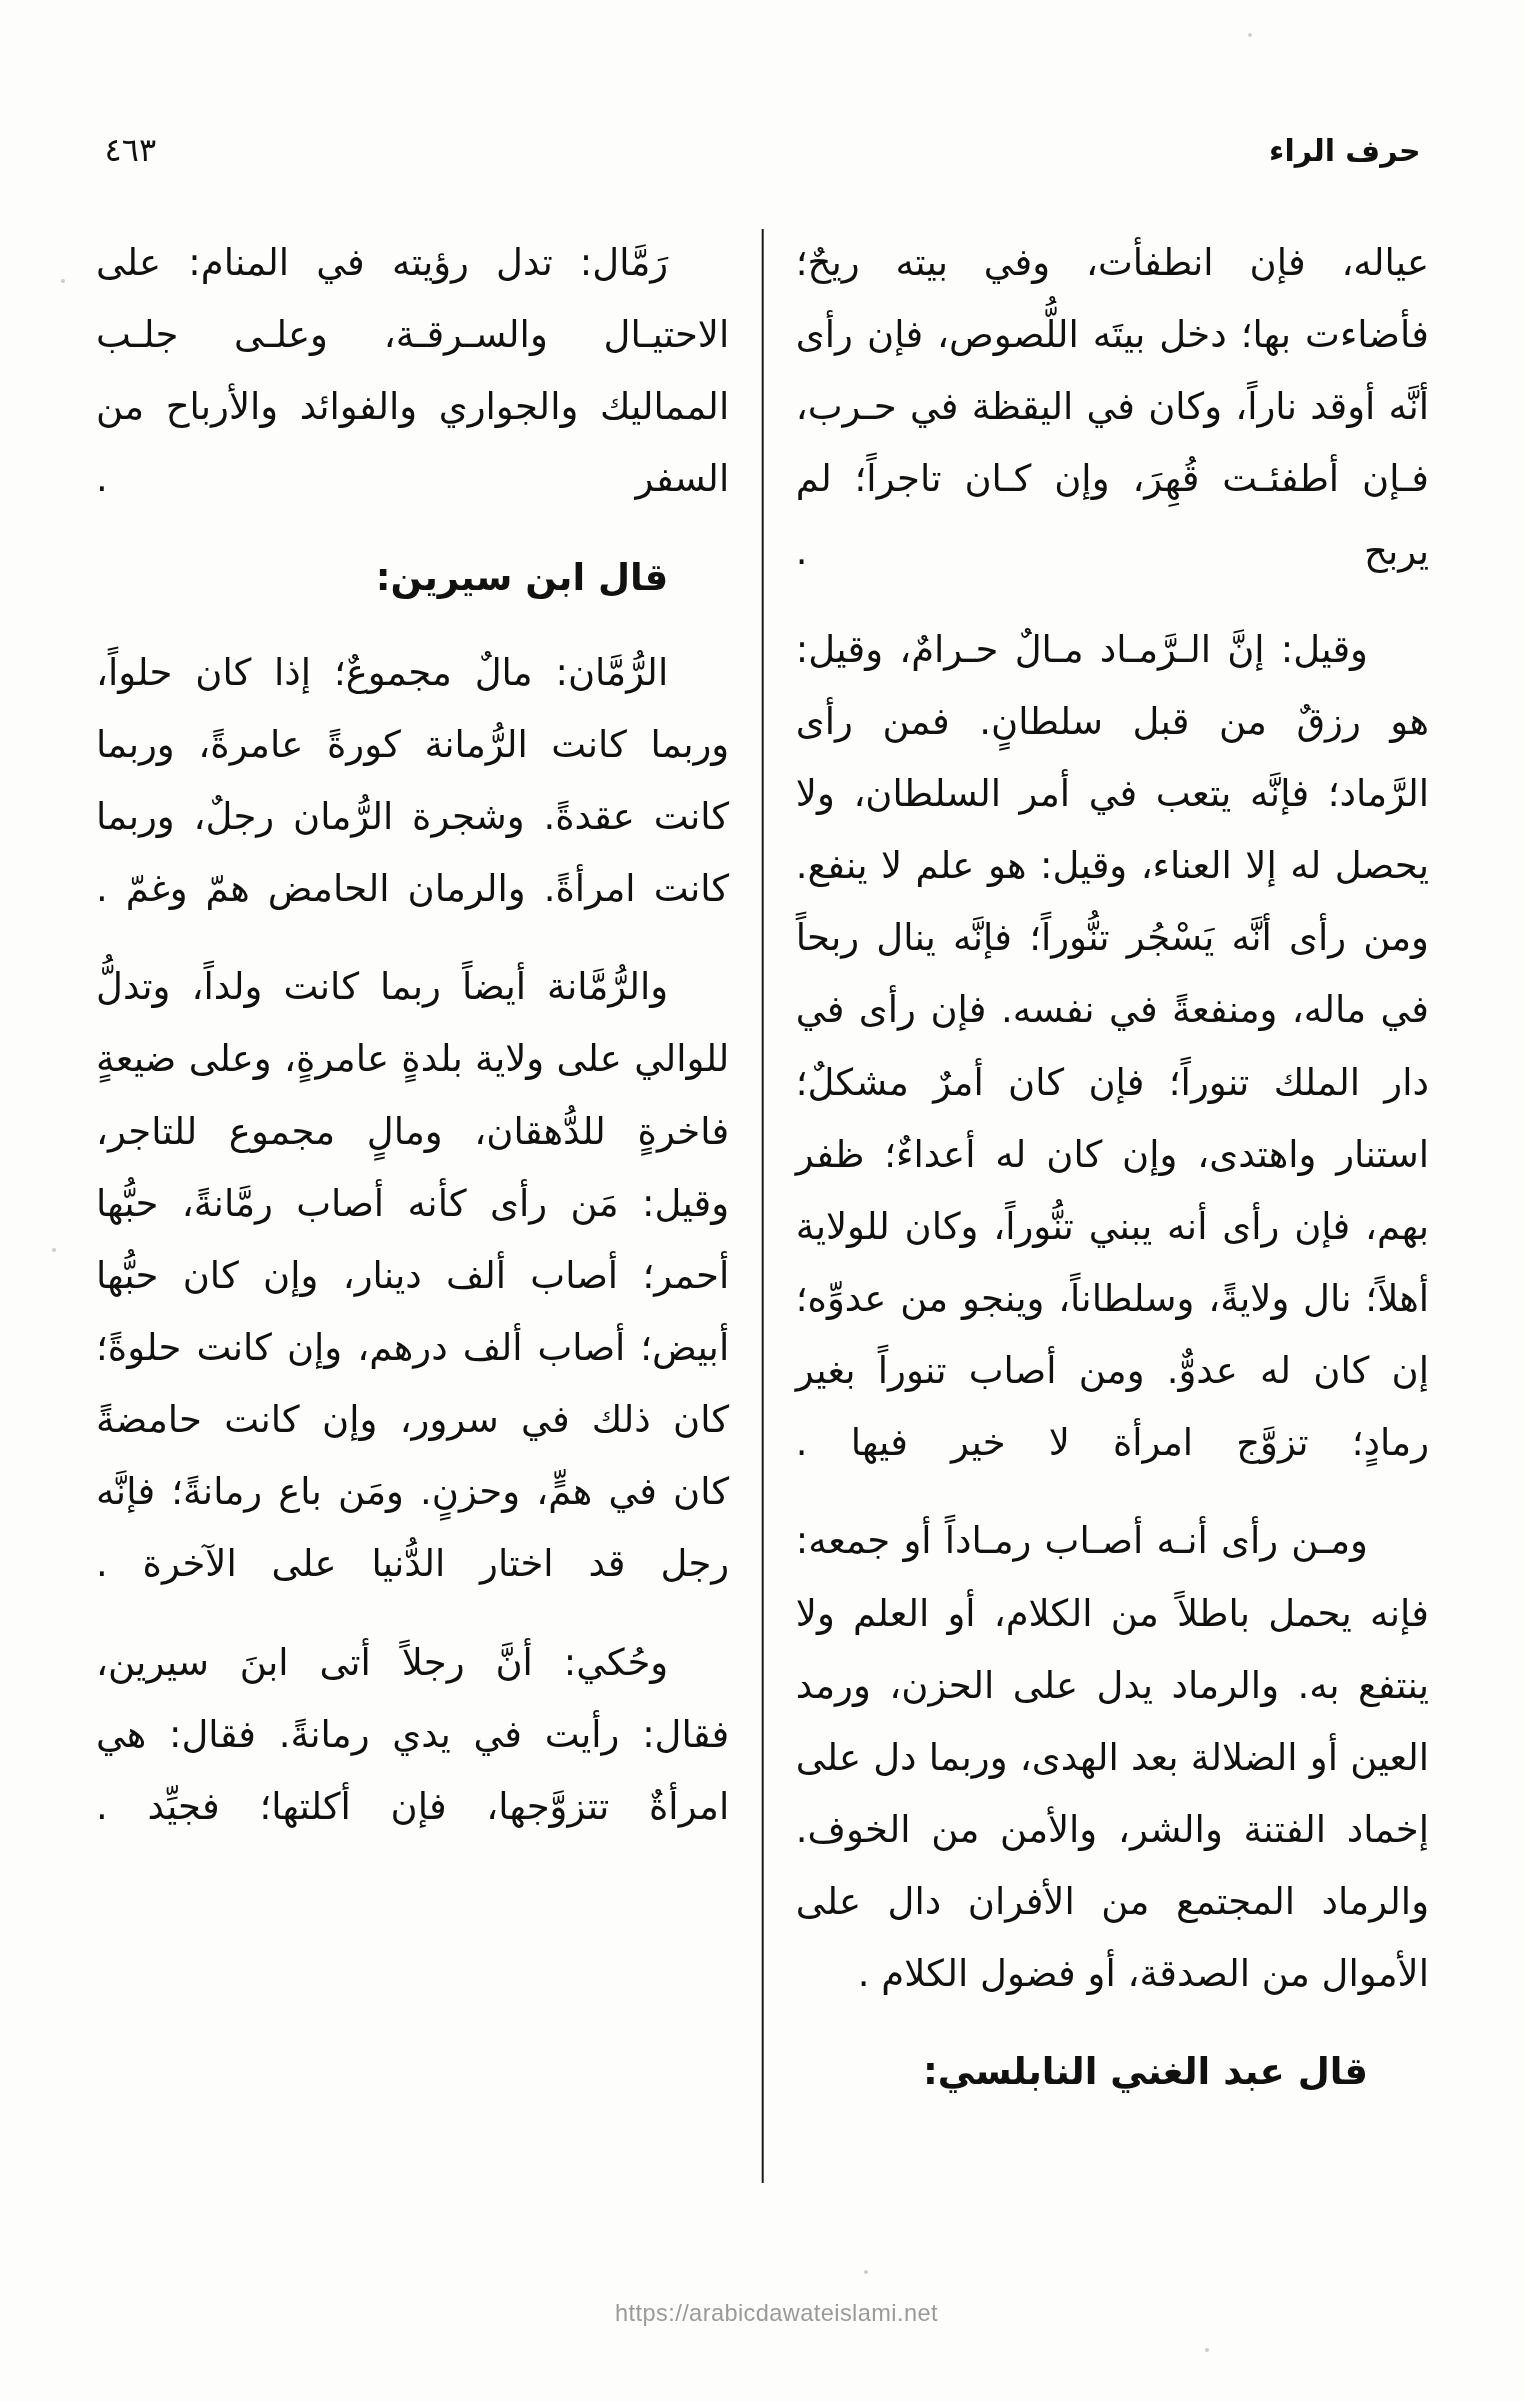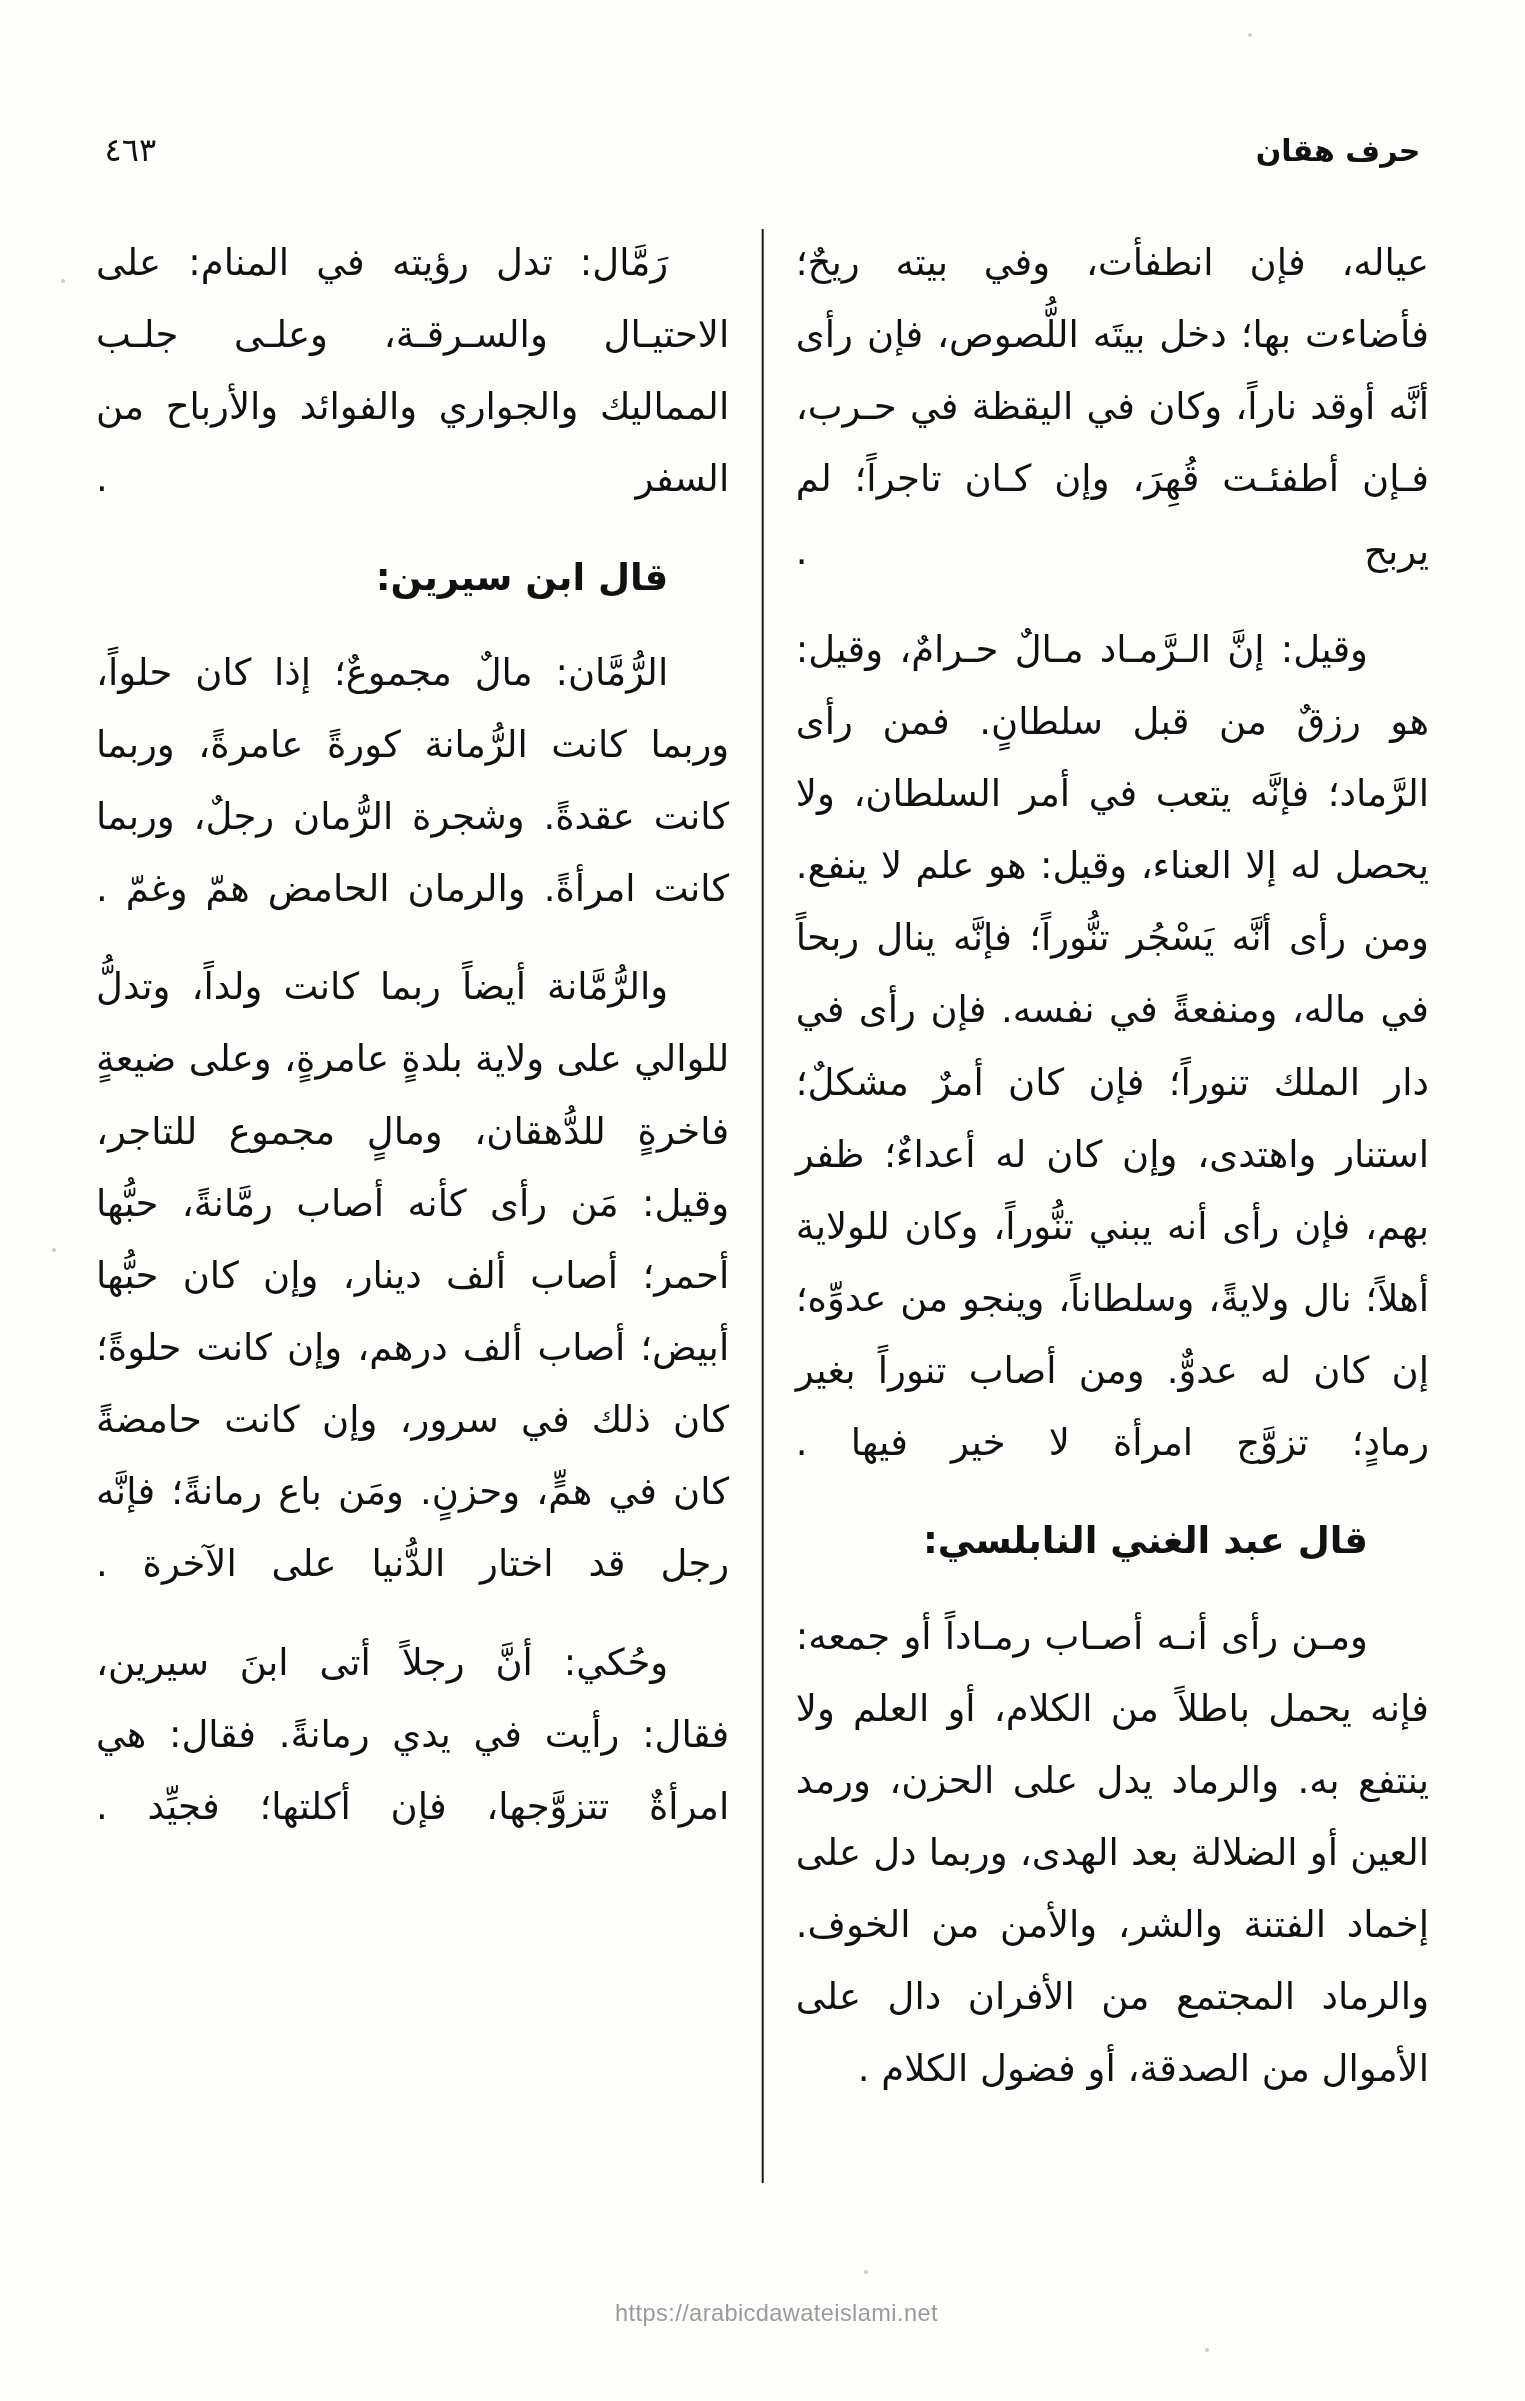--- a/index.html
+++ b/index.html
@@ -112,40 +112,40 @@
 <div class="page">
 
   <div class="speck" style="top:33px;left:1248px;width:4.4px;height:4.4px;"></div>
   <div class="speck" style="top:279px;left:61px;width:3.5px;height:3.5px;"></div>
   <div class="speck" style="top:1248px;left:52px;width:3.5px;height:3.5px;"></div>
   <div class="speck" style="top:2270px;left:864px;width:3.5px;height:3.5px;"></div>
   <div class="speck" style="top:2348px;left:1205px;width:3.5px;height:3.5px;"></div>
 
   <div class="header">
     <div class="page-number">٤٦٣</div>
-    <div class="header-title">حرف هقان</div>
+    <div class="header-title">حرف الراء</div>
   </div>
 
   <div class="divider"></div>
 
   <div class="columns">
 
     <div class="col">
       <p class="para indent">رَمَّال: تدل رؤيته في المنام: على الاحتيـال والسـرقـة، وعلـى جلـب المماليك والجواري والفوائد والأرباح من السفر .</p>
       <p class="para sub">قال ابن سيرين:</p>
       <p class="para indent">الرُّمَّان: مالٌ مجموعٌ؛ إذا كان حلواً، وربما كانت الرُّمانة كورةً عامرةً، وربما كانت عقدةً. وشجرة الرُّمان رجلٌ، وربما كانت امرأةً. والرمان الحامض همّ وغمّ .</p>
       <p class="para indent">والرُّمَّانة أيضاً ربما كانت ولداً، وتدلُّ للوالي على ولاية بلدةٍ عامرةٍ، وعلى ضيعةٍ فاخرةٍ للدُّهقان، ومالٍ مجموع للتاجر، وقيل: مَن رأى كأنه أصاب رمَّانةً، حبُّها أحمر؛ أصاب ألف دينار، وإن كان حبُّها أبيض؛ أصاب ألف درهم، وإن كانت حلوةً؛ كان ذلك في سرور، وإن كانت حامضةً كان في همٍّ، وحزنٍ. ومَن باع رمانةً؛ فإنَّه رجل قد اختار الدُّنيا على الآخرة .</p>
       <p class="para indent">وحُكي: أنَّ رجلاً أتى ابنَ سيرين، فقال: رأيت في يدي رمانةً. فقال: هي امرأةٌ تتزوَّجها، فإن أكلتها؛ فجيِّد .</p>
     </div>
 
     <div class="col">
       <p class="para">عياله، فإن انطفأت، وفي بيته ريحٌ؛ فأضاءت بها؛ دخل بيتَه اللُّصوص، فإن رأى أنَّه أوقد ناراً، وكان في اليقظة في حـرب، فـإن أطفئـت قُهِرَ، وإن كـان تاجراً؛ لم يربح .</p>
       <p class="para indent">وقيل: إنَّ الـرَّمـاد مـالٌ حـرامٌ، وقيل: هو رزقٌ من قبل سلطانٍ. فمن رأى الرَّماد؛ فإنَّه يتعب في أمر السلطان، ولا يحصل له إلا العناء، وقيل: هو علم لا ينفع. ومن رأى أنَّه يَسْجُر تنُّوراً؛ فإنَّه ينال ربحاً في ماله، ومنفعةً في نفسه. فإن رأى في دار الملك تنوراً؛ فإن كان أمرٌ مشكلٌ؛ استنار واهتدى، وإن كان له أعداءٌ؛ ظفر بهم، فإن رأى أنه يبني تنُّوراً، وكان للولاية أهلاً؛ نال ولايةً، وسلطاناً، وينجو من عدوِّه؛ إن كان له عدوٌّ. ومن أصاب تنوراً بغير رمادٍ؛ تزوَّج امرأة لا خير فيها .</p>
+      <p class="para indent last">ومـن رأى أنـه أصـاب رمـاداً أو جمعه: فإنه يحمل باطلاً من الكلام، أو العلم ولا ينتفع به. والرماد يدل على الحزن، ورمد العين أو الضلالة بعد الهدى، وربما دل على إخماد الفتنة والشر، والأمن من الخوف. والرماد المجتمع من الأفران دال على الأموال من الصدقة، أو فضول الكلام .</p>
       <p class="para sub">قال عبد الغني النابلسي:</p>
-      <p class="para indent last">ومـن رأى أنـه أصـاب رمـاداً أو جمعه: فإنه يحمل باطلاً من الكلام، أو العلم ولا ينتفع به. والرماد يدل على الحزن، ورمد العين أو الضلالة بعد الهدى، وربما دل على إخماد الفتنة والشر، والأمن من الخوف. والرماد المجتمع من الأفران دال على الأموال من الصدقة، أو فضول الكلام .</p>
     </div>
 
   </div>
 
   <div class="watermark">https://arabicdawateislami.net</div>
 
 </div>
 
 
 </body></html>

